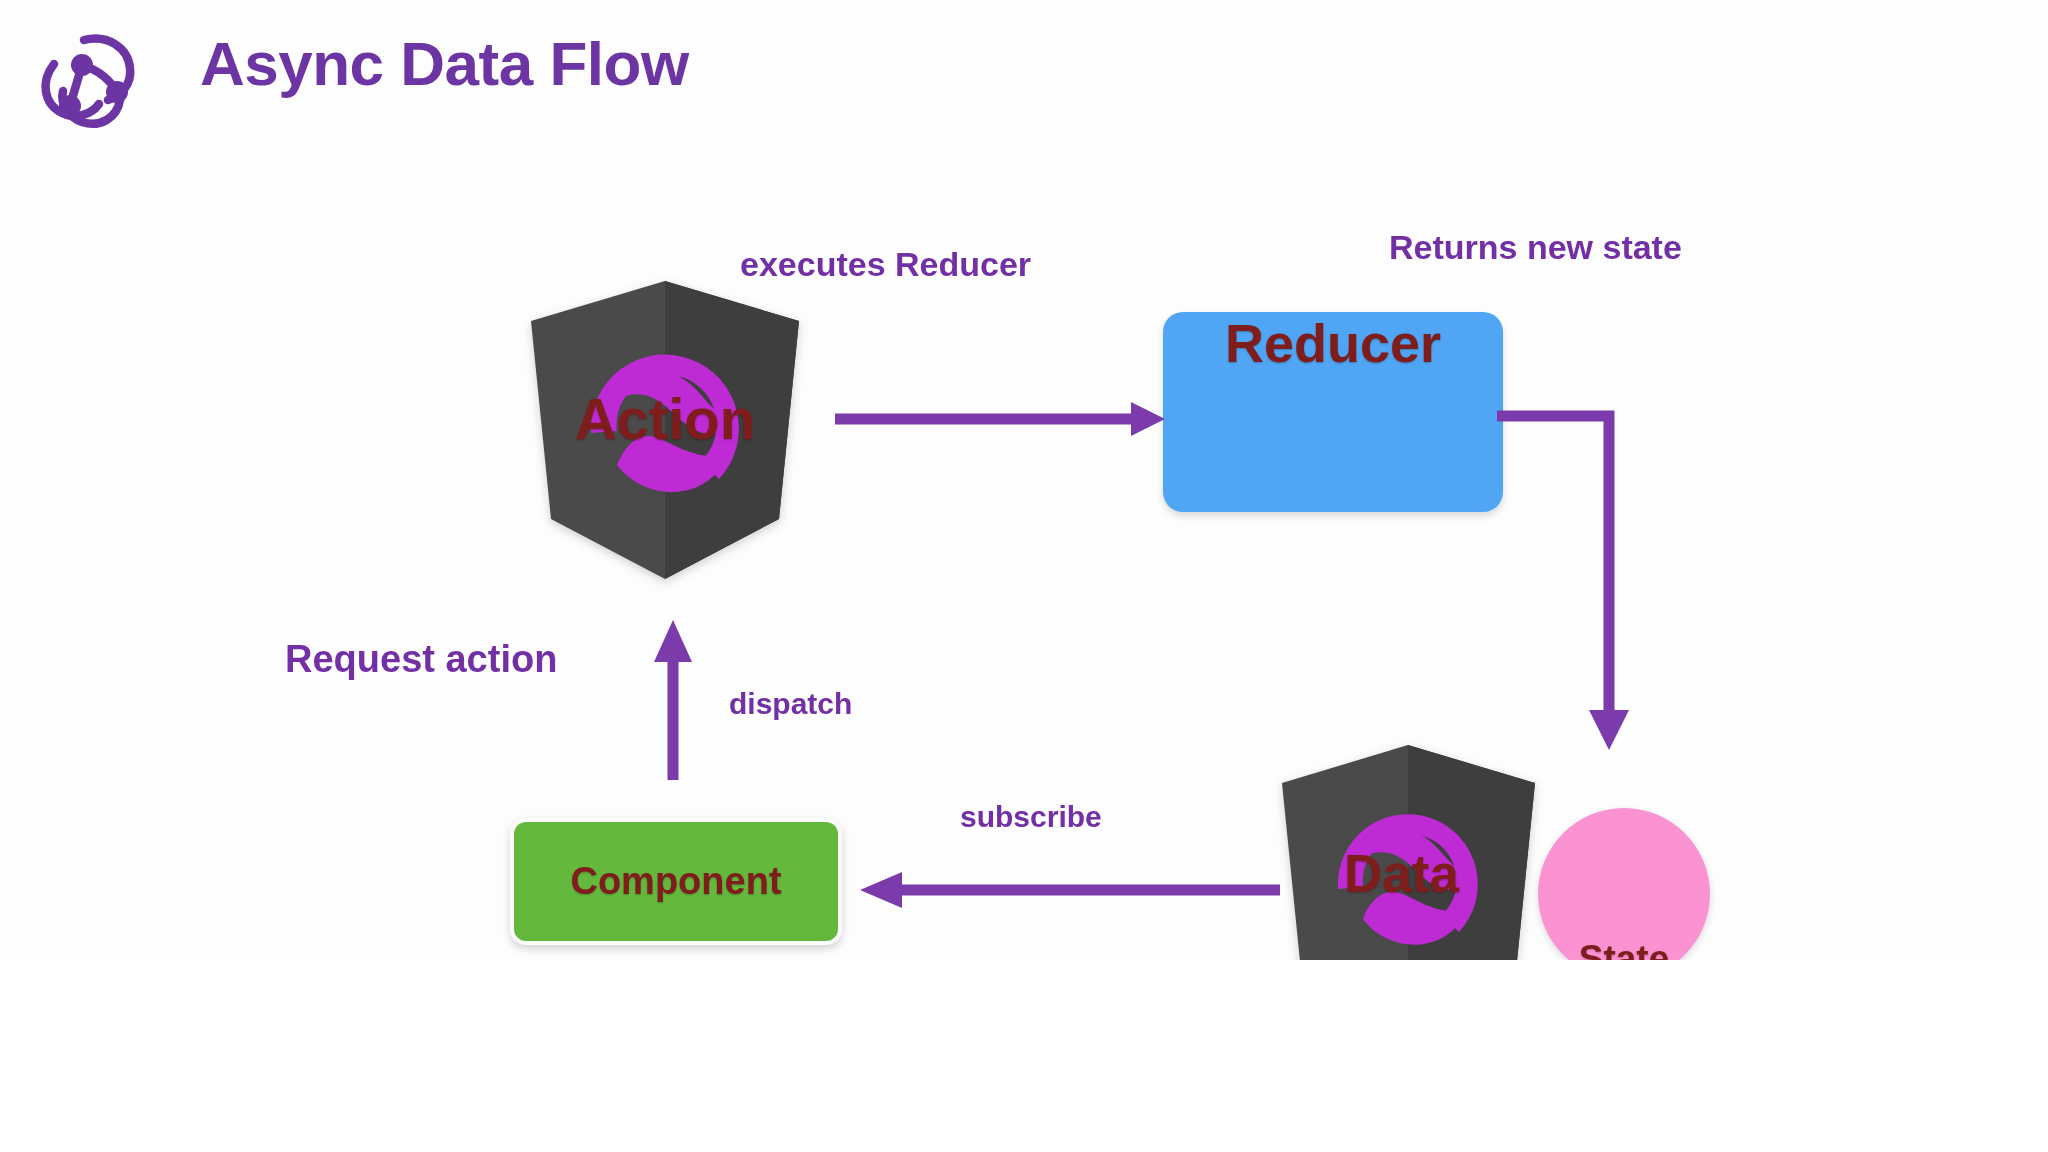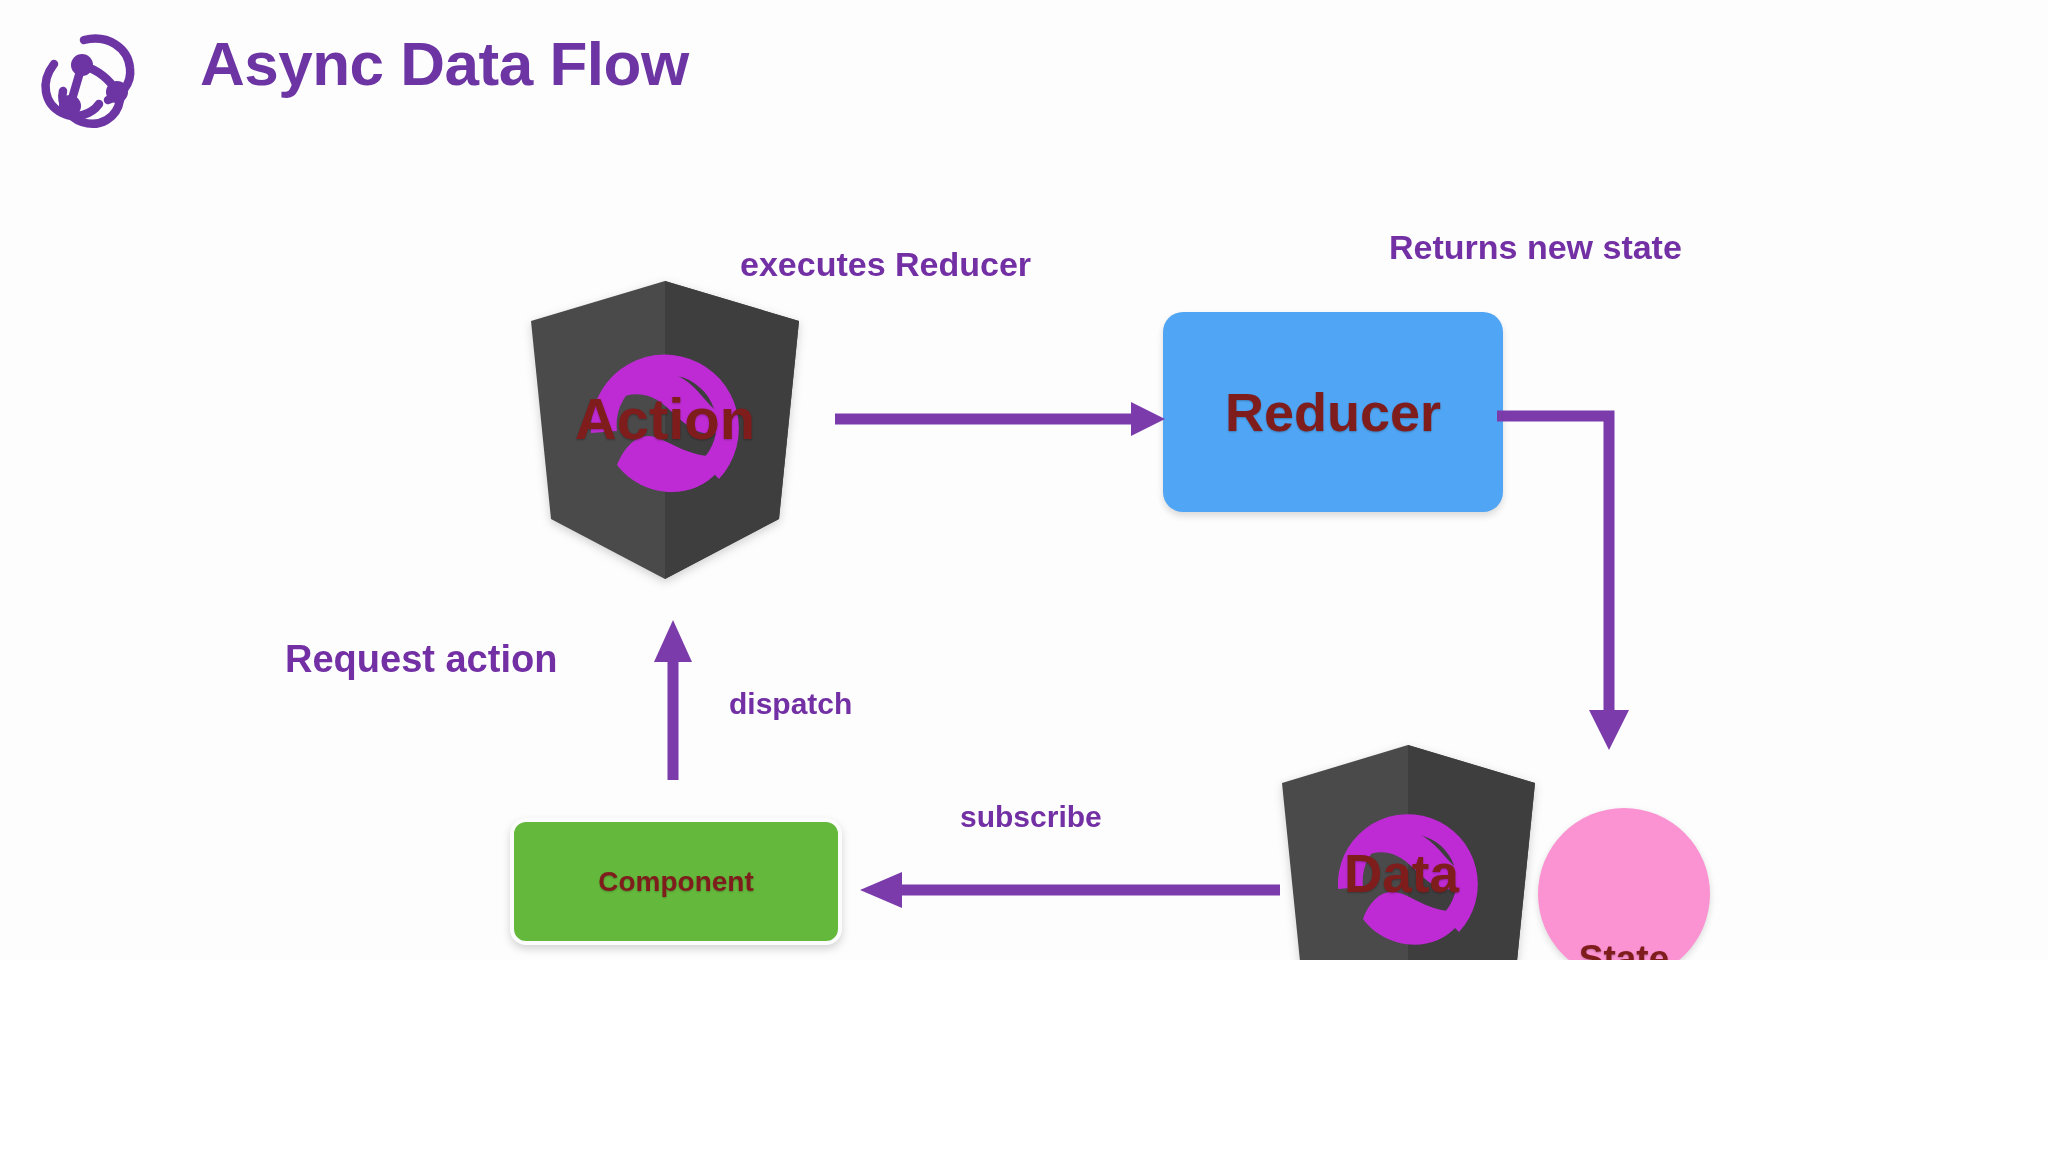--- a/index.html
+++ b/index.html
@@ -103,21 +103,21 @@
   #node-reducer {
     position: absolute;
     left: 1163px;
     top: 312px;
     width: 340px;
     height: 200px;
     background: #50a6f5;
     border-radius: 20px;
     box-shadow: 0 4px 7px rgba(0,0,0,0.14);
     display: flex;
-    align-items: center;
+    align-items: flex-start;
     justify-content: center;
   }
   #node-reducer .node-label {
     font-size: 54px;
   }
 
   
   #node-component {
     position: absolute;
     left: 510px;
@@ -127,21 +127,21 @@
     background: #64b93c;
     border: 4px solid #fcfcfc;
     border-radius: 16px;
     box-sizing: border-box;
     box-shadow: 0 4px 8px rgba(0,0,0,0.17);
     display: flex;
     align-items: center;
     justify-content: center;
   }
   #node-component .node-label {
-    font-size: 28px;
+    font-size: 38px;
   }
 
   
   #node-state {
     position: absolute;
     left: 1538px;
     top: 808px;
     width: 172px;
     height: 172px;
     background: #fb92d1;

